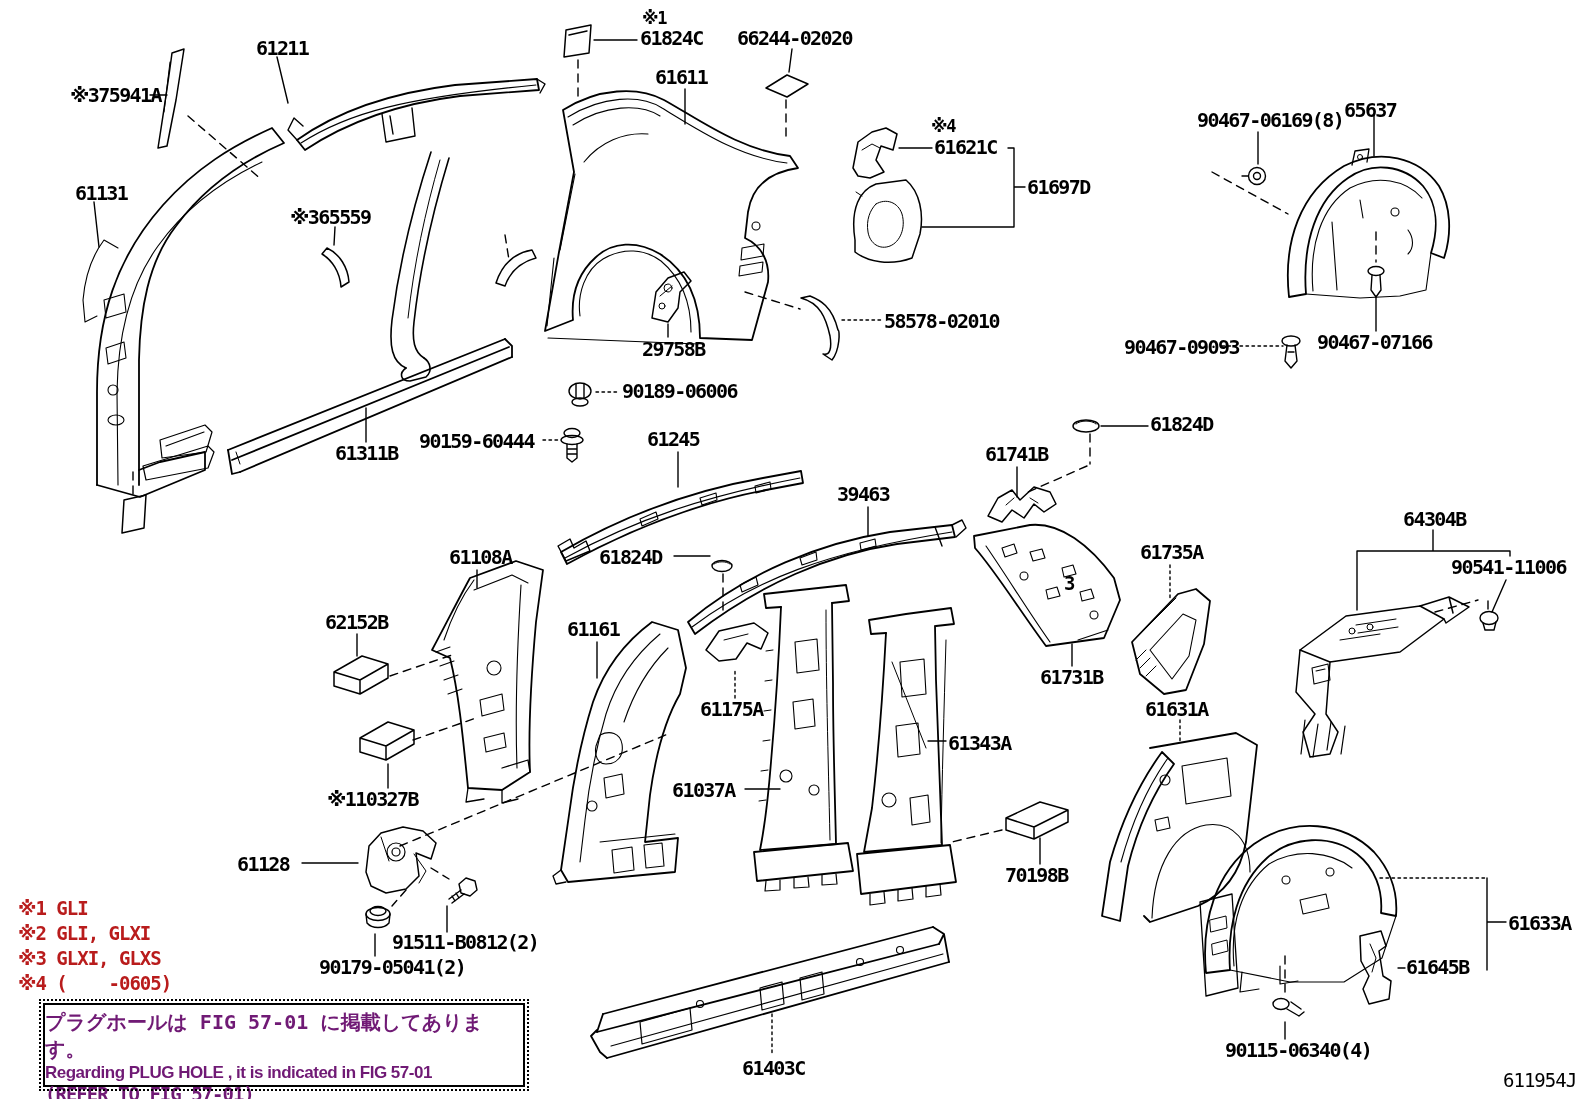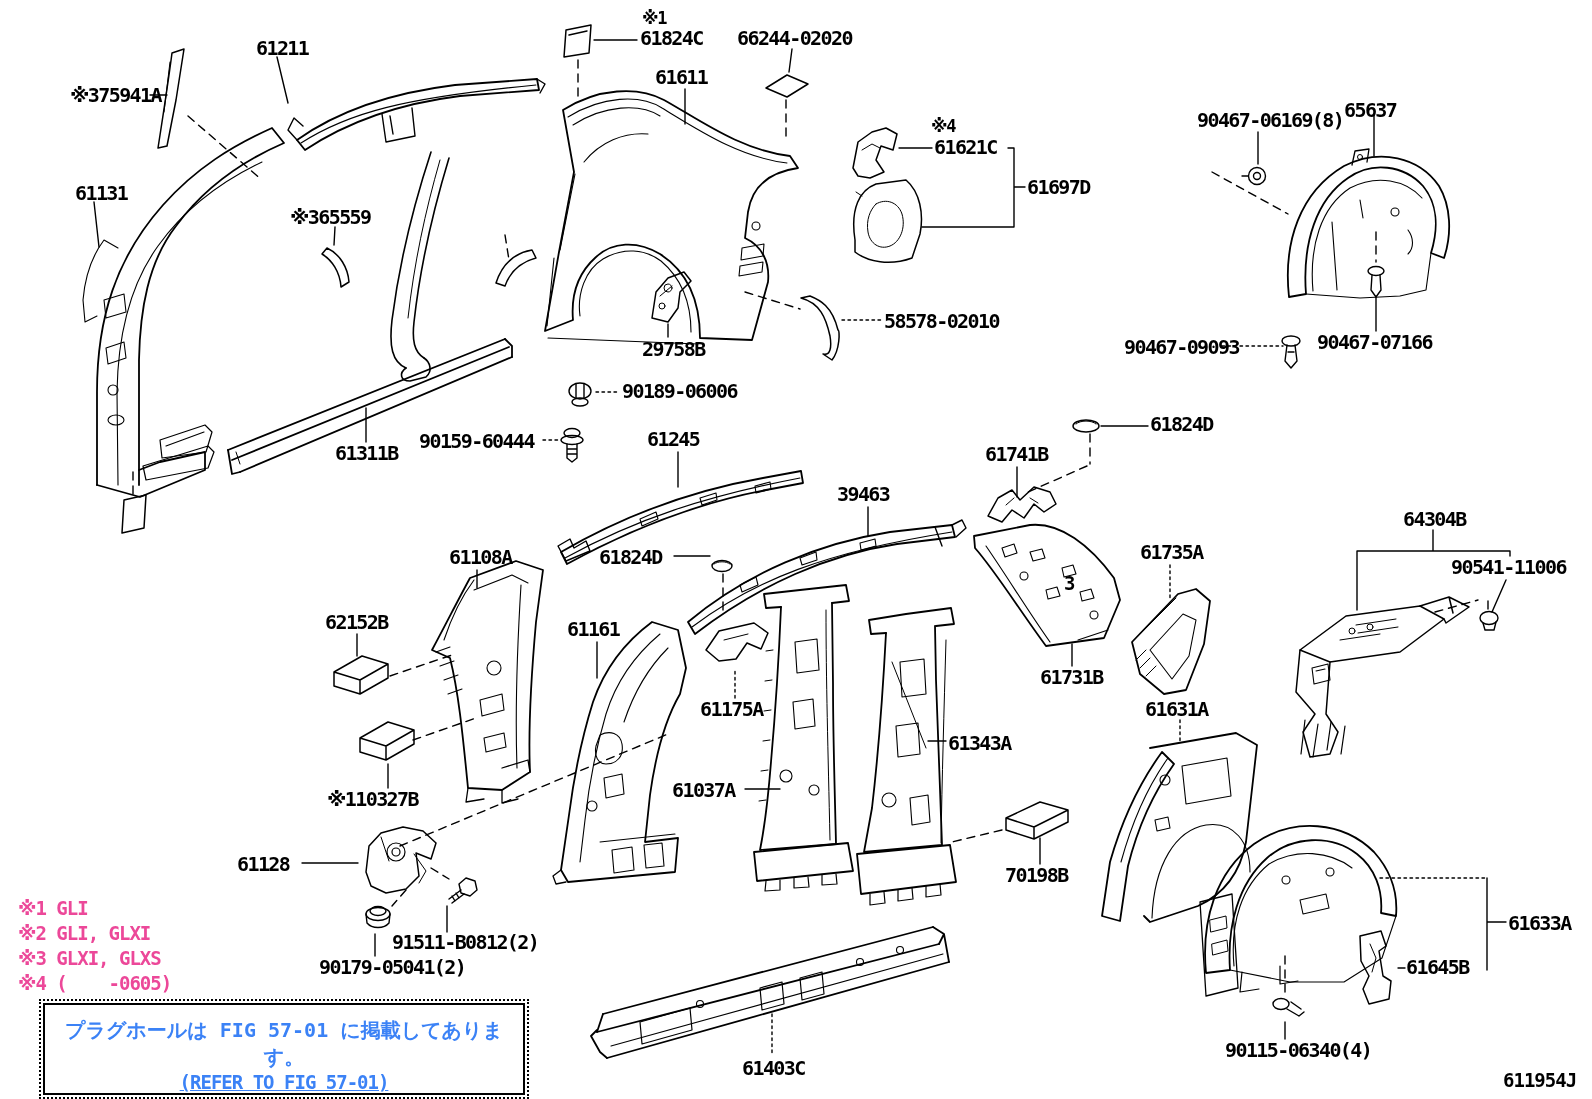--- a/index.html
+++ b/index.html
@@ -2,29 +2,29 @@
 <html><head>
 <meta charset="utf-8">
 <style>
   html,body{margin:0;padding:0;background:#fff;}
   #stage{position:relative;width:1592px;height:1099px;background:#ffffff;overflow:hidden;
          font-family:"DejaVu Sans Mono","DejaVu Sans",monospace;}
   #lineart{position:absolute;left:0;top:0;}
   .pn{position:absolute;font-weight:bold;font-size:20px;letter-spacing:-1.6px;color:#000;
       white-space:pre;line-height:1;}
   .pn.sm{font-size:17px;letter-spacing:-1.2px;}
-  .legend{position:absolute;left:18px;top:897px;color:#ec4899;}
+  .legend{position:absolute;left:18px;top:897px;color:#b91c1c;}
   .legend div{font-weight:bold;font-size:19px;letter-spacing:-1px;height:25px;white-space:pre;}
   .notebox{position:absolute;left:43px;top:1003px;width:478px;height:76px;
            border:2px solid #000;outline:2px dotted #000;outline-offset:2px;
-           text-align:center;color:#3b82f6;padding-top:12px;}
+           text-align:left;color:#701a75;padding-top:4px;}
   .notebox .jp{font-size:20px;font-weight:bold;letter-spacing:0;}
   .notebox .en{font-size:17px;font-weight:bold;letter-spacing:-0.5px;font-family:"Liberation Sans","DejaVu Sans",sans-serif;}
   .notebox .ref{font-size:19px;font-weight:bold;text-decoration:underline;letter-spacing:-1px;}
-  .figid{position:absolute;left:1503px;top:1069px;font-weight:bold;font-size:19px;letter-spacing:-1px;}
+  .figid{position:absolute;left:1503px;top:1069px;font-weight:normal;font-size:19px;letter-spacing:-1px;}
   .mark3{position:absolute;left:1064px;top:572px;font-weight:bold;font-size:19px;}
 </style>
 </head>
 <body>
 
 <div id="stage">
 
 <svg id="lineart" width="1592" height="1099" viewBox="0 0 1592 1099" fill="none" stroke="#000" stroke-width="1.8" stroke-linecap="round" stroke-linejoin="round">
 
   <g>
@@ -432,18 +432,19 @@
 
   <div class="legend">
     <div>※1 GLI</div>
     <div>※2 GLI, GLXI</div>
     <div>※3 GLXI, GLXS</div>
     <div>※4 (    -0605)</div>
   </div>
 
   <div class="notebox">
     <div class="jp">プラグホールは FIG 57-01 に掲載してあります。</div>
+    <div class="en">Regarding  PLUG  HOLE , it is indicated in  FIG  57-01</div>
     <div class="ref">(REFER TO FIG 57-01)</div>
   </div>
 
   <div class="figid">611954J</div>
 
 </div>
 
 </body></html>

